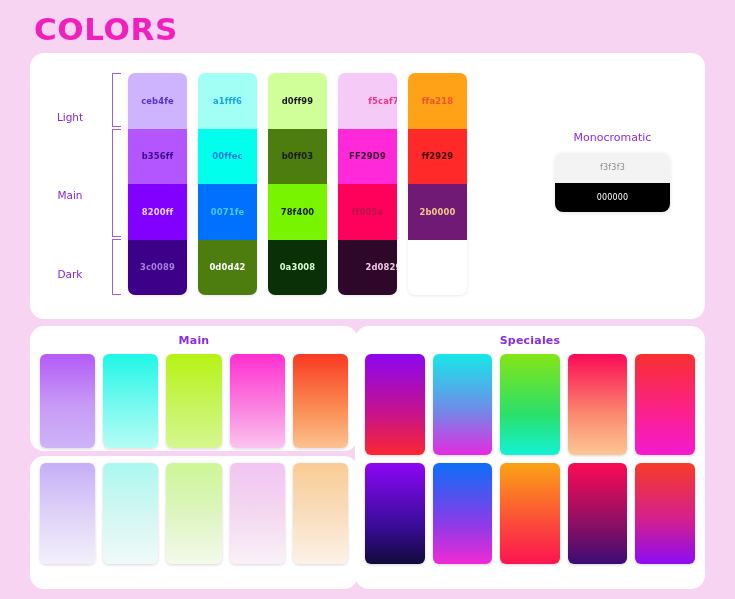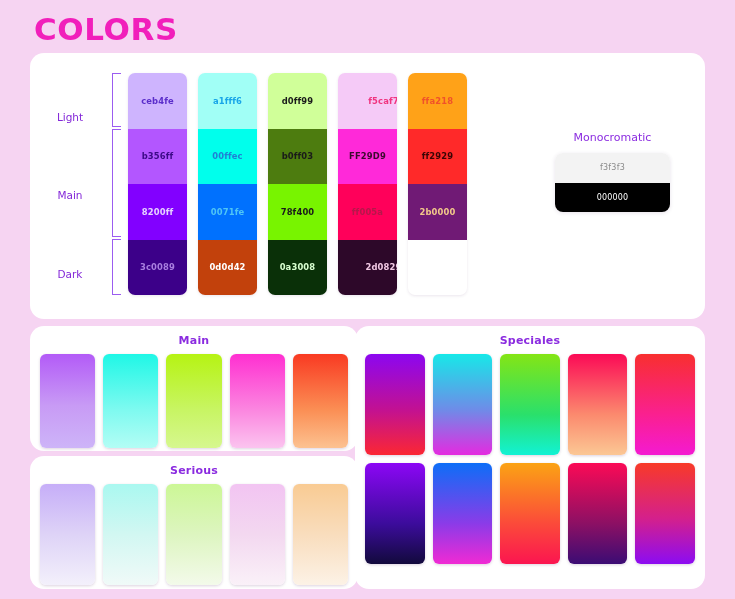--- a/index.html
+++ b/index.html
@@ -190,21 +190,21 @@
         <div class="swatch-col">
           <div class="swatch" style="background: rgb(206, 180, 254); color: rgb(91, 46, 203);">ceb4fe</div>
           <div class="swatch" style="background: rgb(179, 86, 255); color: rgb(59, 10, 134);">b356ff</div>
           <div class="swatch" style="background: rgb(130, 0, 255); color: rgb(230, 210, 255);">8200ff</div>
           <div class="swatch" style="background: rgb(60, 0, 137); color: rgb(169, 126, 224);">3c0089</div>
         </div>
         <div class="swatch-col">
           <div class="swatch" style="background: rgb(161, 255, 246); color: rgb(24, 165, 232);">a1fff6</div>
           <div class="swatch" style="background: rgb(0, 255, 236); color: rgb(31, 127, 212);">00ffec</div>
           <div class="swatch" style="background: rgb(0, 113, 254); color: rgb(79, 198, 245);">0071fe</div>
-          <div class="swatch" style="background: #c2410c; color: rgb(255, 255, 255);">0d0d42</div>
+          <div class="swatch" style="background: #4d7c0f; color: rgb(255, 255, 255);">0d0d42</div>
         </div>
         <div class="swatch-col">
           <div class="swatch" style="background: rgb(208, 255, 153); color: rgb(26, 26, 26);">d0ff99</div>
           <div class="swatch" style="background: #4d7c0f; color: rgb(26, 26, 26);">b0ff03</div>
           <div class="swatch" style="background: rgb(120, 244, 0); color: rgb(26, 26, 26);">78f400</div>
           <div class="swatch" style="background: rgb(10, 48, 8); color: rgb(217, 255, 208);">0a3008</div>
         </div>
         <div class="swatch-col">
           <div class="swatch" style="background: rgb(245, 202, 247); color: rgb(240, 52, 127); padding-left: 32px;">f5caf7</div>
           <div class="swatch" style="background: rgb(255, 41, 217); color: rgb(59, 10, 46);">FF29D9</div>
@@ -232,21 +232,20 @@
     <div class="chip-row">
         <div class="chip" style="background: linear-gradient(rgb(179, 91, 247) 0%, rgb(200, 155, 245) 55%, rgb(205, 180, 248) 100%);"></div>
         <div class="chip" style="background: linear-gradient(rgb(31, 247, 230) 0%, rgb(127, 250, 240) 60%, rgb(179, 253, 245) 100%);"></div>
         <div class="chip" style="background: linear-gradient(rgb(182, 243, 19) 0%, rgb(200, 245, 100) 60%, rgb(214, 247, 143) 100%);"></div>
         <div class="chip" style="background: linear-gradient(rgb(255, 47, 209) 0%, rgb(251, 135, 224) 60%, rgb(251, 196, 239) 100%);"></div>
         <div class="chip" style="background: linear-gradient(rgb(249, 58, 34) 0%, rgb(251, 143, 85) 60%, rgb(252, 194, 145) 100%);"></div>
       </div>
   </div>
 
   <div class="card" id="serious-card">
-    <div class="group-title">Serious</div>
     <div class="chip-row">
         <div class="chip" style="background: linear-gradient(rgb(198, 174, 248) 0%, rgb(222, 211, 247) 50%, rgb(243, 240, 251) 100%);"></div>
         <div class="chip" style="background: linear-gradient(rgb(170, 248, 240) 0%, rgb(210, 247, 242) 50%, rgb(240, 250, 248) 100%);"></div>
         <div class="chip" style="background: linear-gradient(rgb(204, 247, 150) 0%, rgb(221, 245, 192) 50%, rgb(243, 250, 234) 100%);"></div>
         <div class="chip" style="background: linear-gradient(rgb(242, 196, 242) 0%, rgb(243, 216, 240) 50%, rgb(250, 241, 248) 100%);"></div>
         <div class="chip" style="background: linear-gradient(rgb(249, 203, 147) 0%, rgb(249, 221, 189) 50%, rgb(252, 242, 230) 100%);"></div>
       </div>
   </div>
 
   <div class="card" id="speciales-card">

